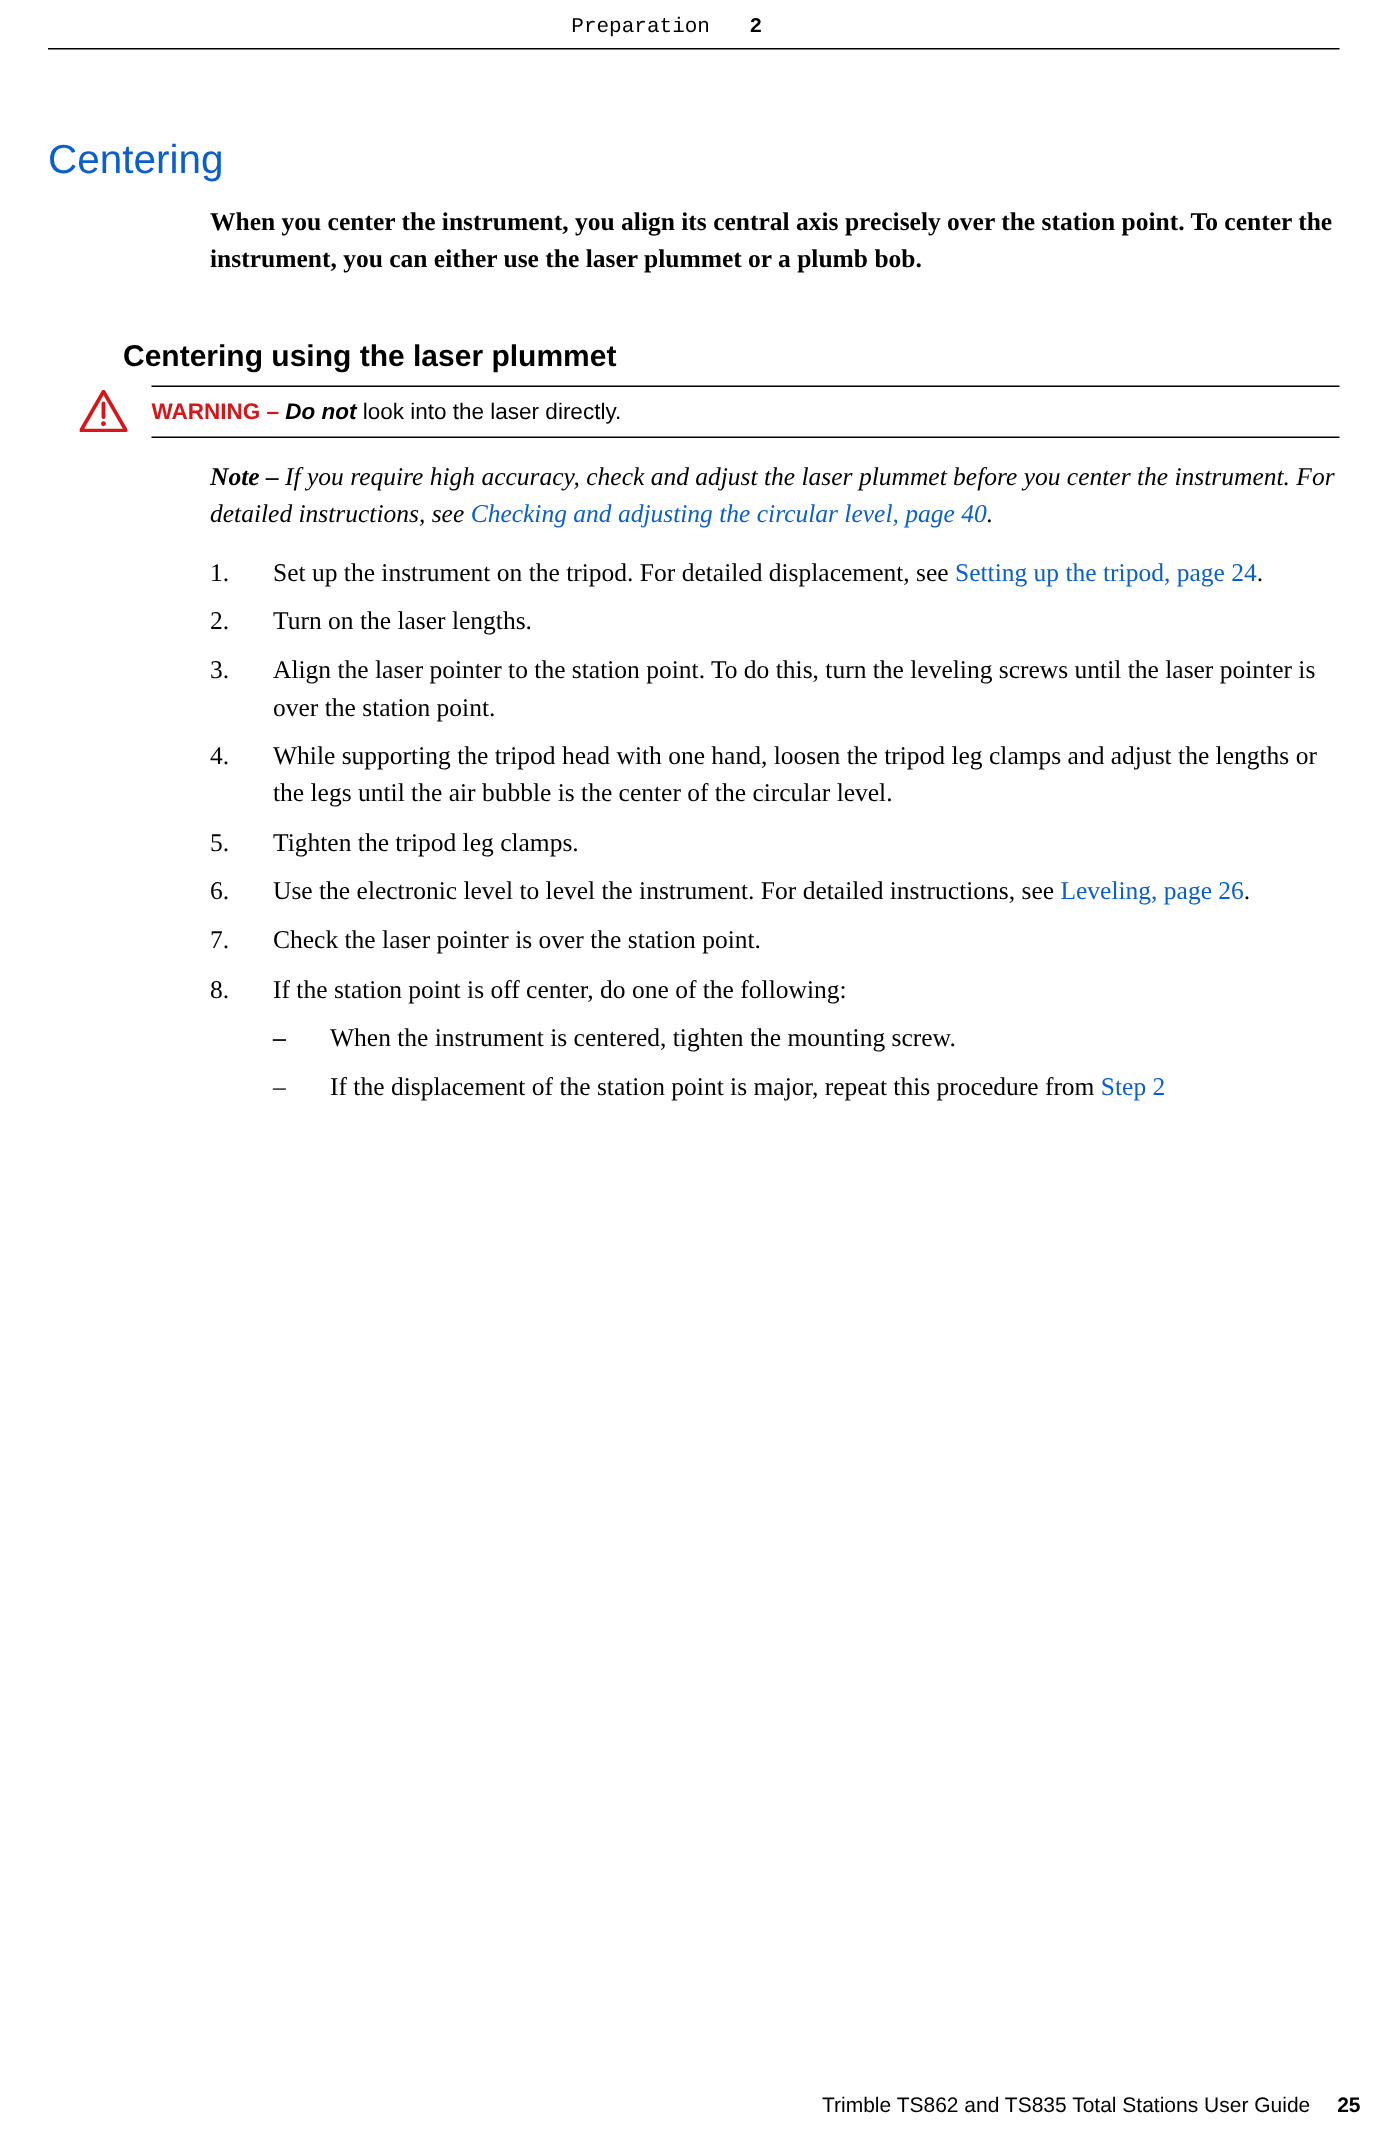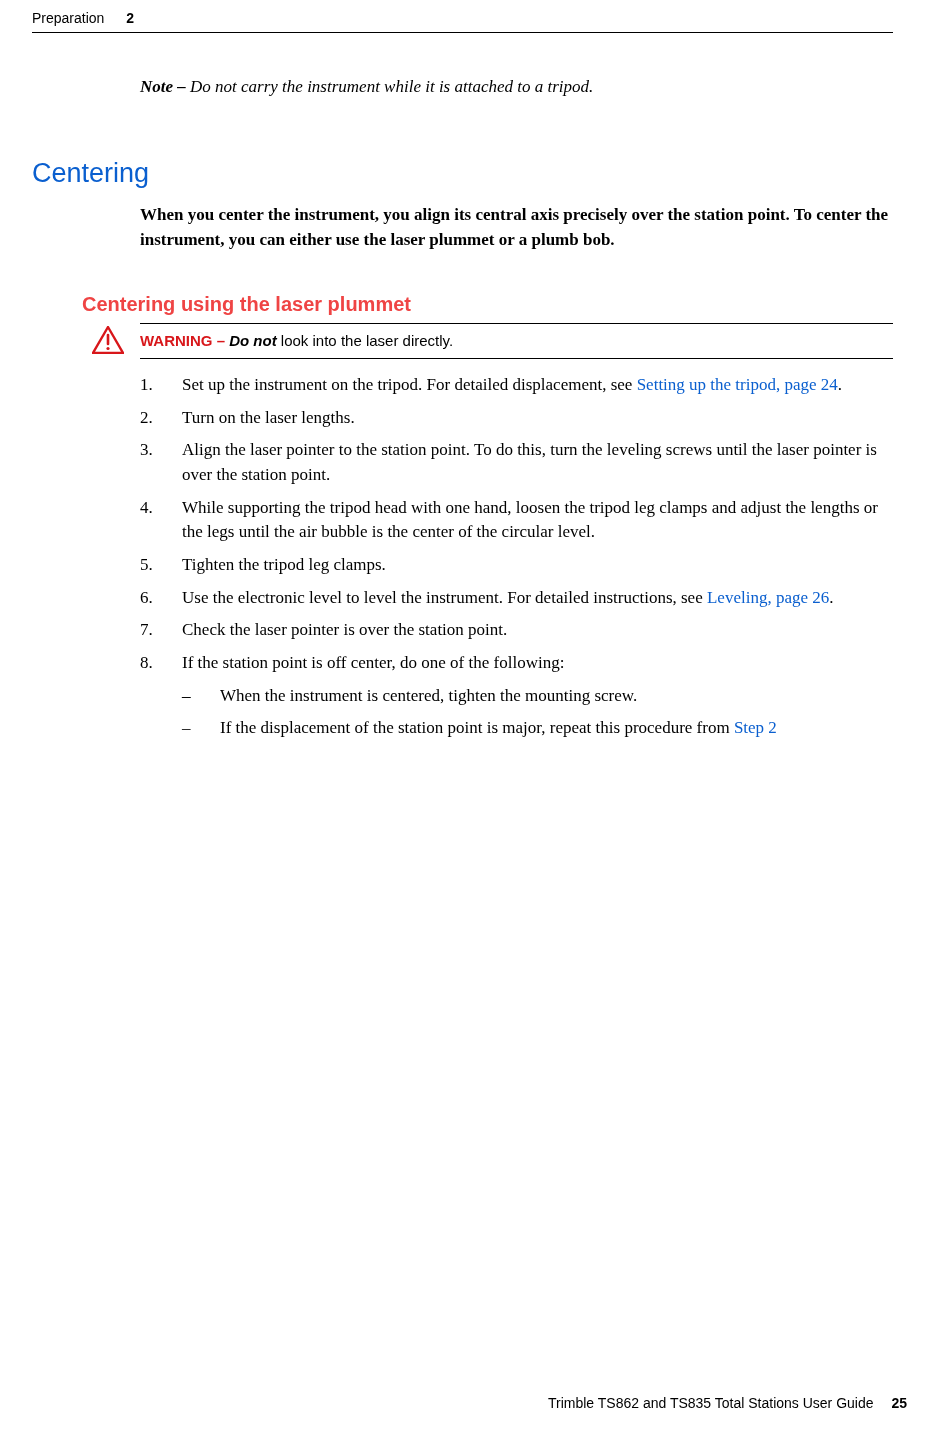--- a/index.html
+++ b/index.html
@@ -8,23 +8,23 @@
       font-size: 17px;
       line-height: 1.45;
       color: #000;
       background: #fff;
       width: 929px;
       height: 1429px;
       position: relative;
       padding: 0;
     }
     .page-header {
-      text-align: left;
+      text-align: center;
       padding: 8px 36px 4px 0;
-      font-family: Liberation Sans, sans-serif;
+      font-family: Liberation Mono, monospace;
       font-size: 14px;
       border-bottom: 1px solid #000;
       margin: 0 36px 0 32px;
     }
     .page-header .sec-title { margin-right: 18px; }
     .page-header .sec-num { font-weight: bold; }
     .content { padding: 0 36px 0 32px; }
     .note {
       font-style: italic;
       margin: 42px 0 0 108px;
@@ -40,28 +40,28 @@
       margin-bottom: 10px;
     }
     .para-intro {
       margin-left: 108px;
       margin-right: 2px;
       font-weight: bold;
     }
     h2.subheading {
       font-family: Verdana, Arial, sans-serif;
       font-weight: bold;
-      color: #ef4444;
+      color: #000000;
       font-size: 20px;
       margin-top: 38px;
       margin-left: 50px;
       margin-bottom: 4px;
     }
     .warning-block {
-      margin-left: 108px;
+      margin-left: 69px;
       border-top: 1.5px solid #000;
       border-bottom: 1.5px solid #000;
       padding: 6px 0;
       position: relative;
       font-family: Verdana, Arial, sans-serif;
       font-size: 15px;
     }
     .warning-icon {
       position: absolute;
       left: -48px;
@@ -119,41 +119,41 @@
 </head>
 <body>
 
 <div class="page-header">
   <span class="sec-title">Preparation</span>
   <span class="sec-num">2</span>
 </div>
 
 <div class="content">
 
-  <p class="note">
-    <span class="note-label">Note –</span>
-    <span>Do not carry the instrument while it is attached to a tripod.</span>
-  </p>
 
   <h1 class="centering">Centering</h1>
   <p class="para-intro">When you center the instrument, you align its central axis precisely over the station point. To center the instrument, you can either use the laser plummet or a plumb bob.</p>
 
   <h2 class="subheading">Centering using the laser plummet</h2>
 
   <div class="warning-block">
     <svg class="warning-icon" viewBox="0 0 32 28">
       <polygon points="16,1 31,27 1,27" fill="none" stroke="#d8161a" stroke-width="2.4" stroke-linejoin="round"></polygon>
       <line x1="16" y1="9" x2="16" y2="18" stroke="#d8161a" stroke-width="2.6" stroke-linecap="round"></line>
       <circle cx="16" cy="22.5" r="1.6" fill="#d8161a"></circle>
     </svg>
     <span class="warning-label">WARNING –</span>
     <span> </span>
     <span class="warning-bold">Do not</span><span> look into the laser directly.</span>
   </div>
 
+  <p class="note2">
+    <span class="note-label">Note –</span>
+    <span>If you require high accuracy, check and adjust the laser plummet before you center the instrument. For detailed instructions, see </span><span class="link">Checking and adjusting the circular level, page 40</span><span>.</span>
+  </p>
 
   <ol class="steps">
     <li>
       <span class="num">1.</span>
       <span>Set up the instrument on the tripod. For detailed displacement, see </span><span class="link">Setting up the tripod, page 24</span><span>.</span>
     </li>
     <li>
       <span class="num">2.</span>
       <span>Turn on the laser lengths.</span>
     </li>

